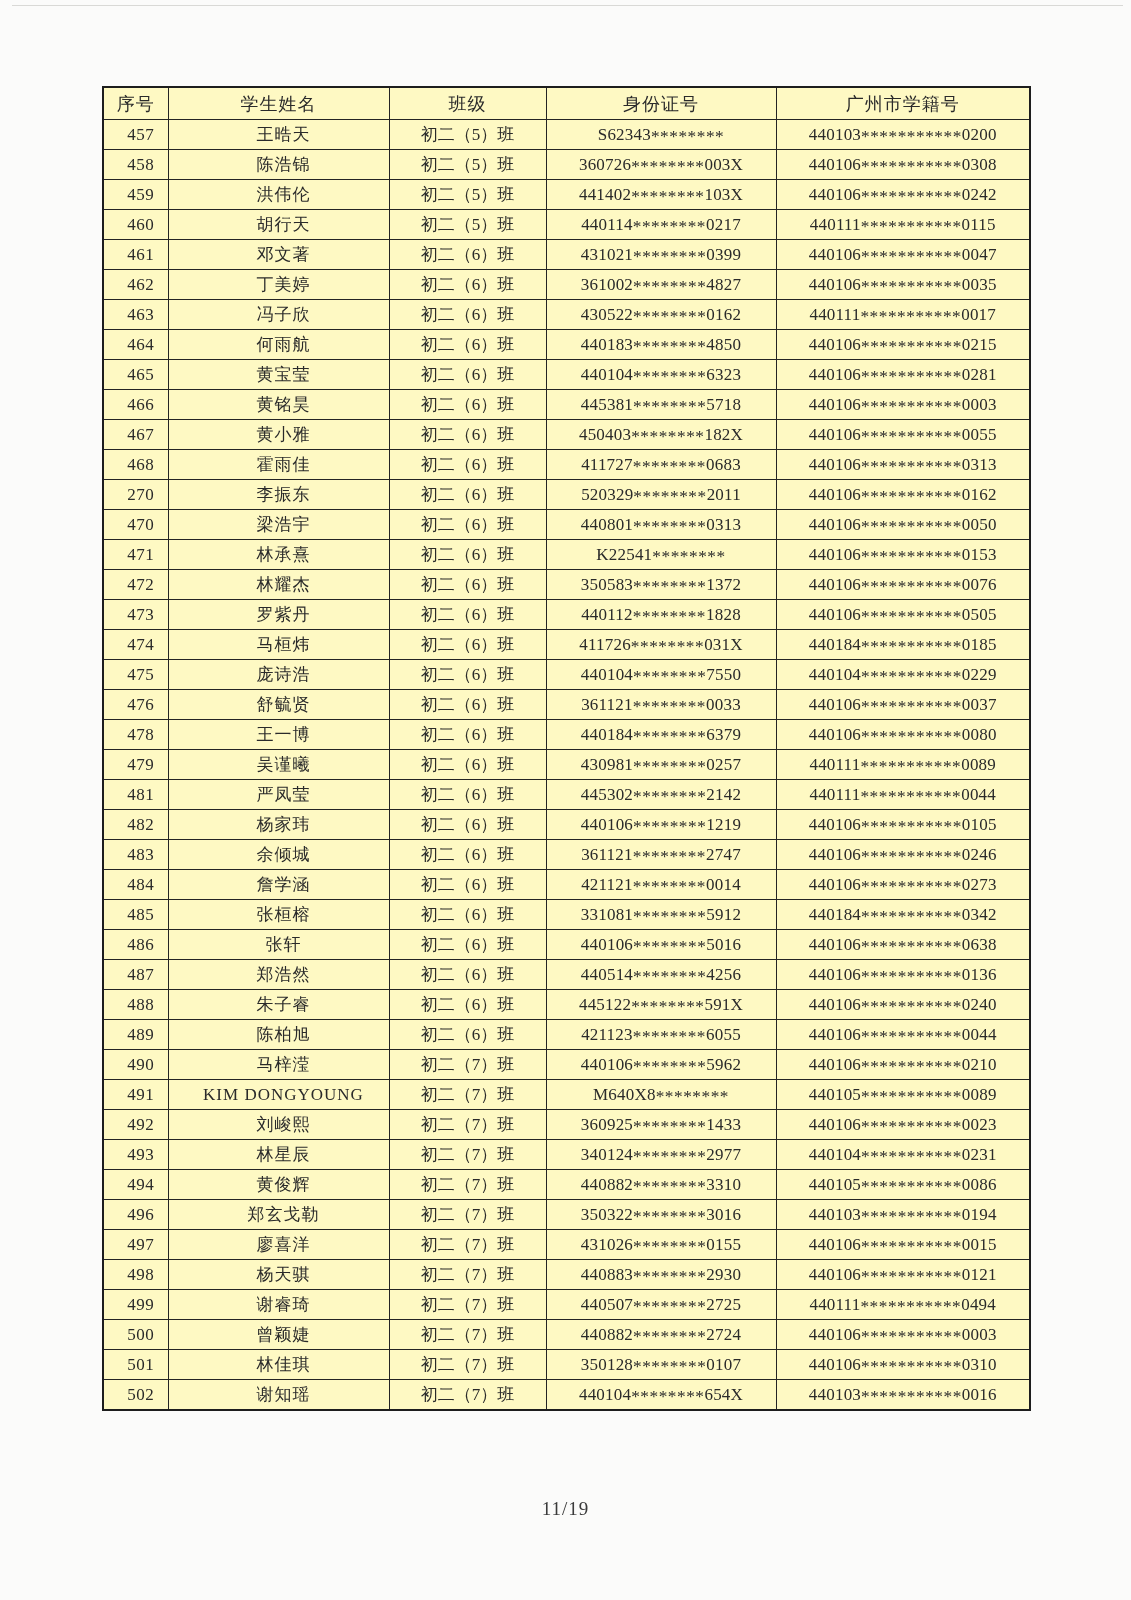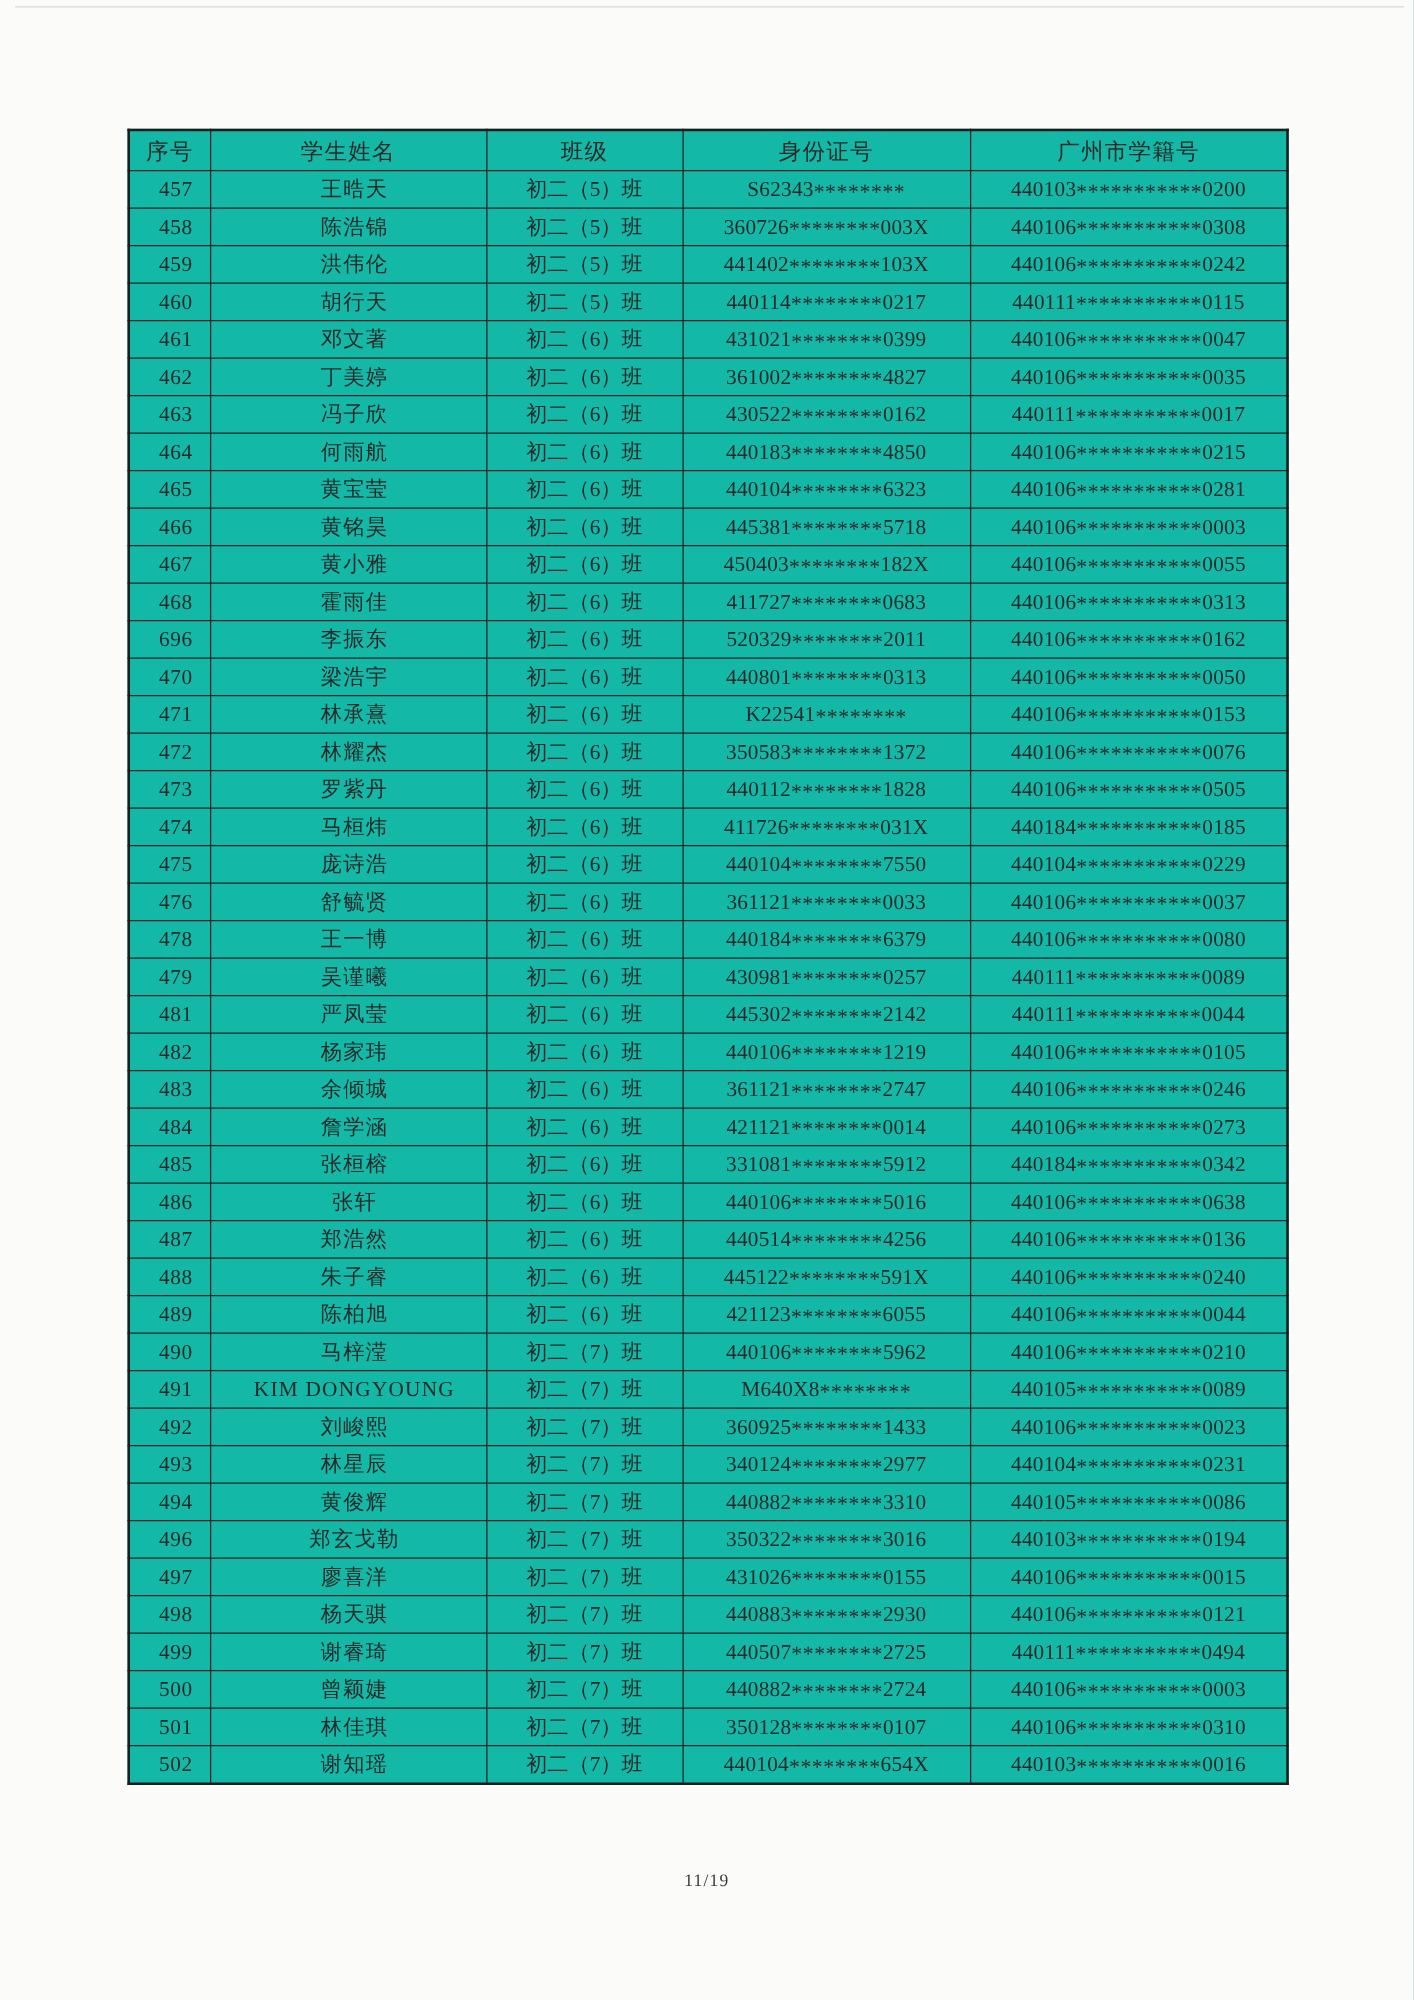--- a/index.html
+++ b/index.html
@@ -9,25 +9,25 @@
     position: relative;
     font-family: "Liberation Serif", "DejaVu Serif", serif;
     color: #2a2a2a;
     overflow: hidden;
   }
   .scan-top-line {
     position: absolute; top: 5px; left: 12px; right: 8px;
     height: 1px; background: #d9d9d6;
   }
   .roster-table {
-    position: absolute; top: 103px; left: 102px;
+    position: absolute; top: 86px; left: 102px;
     width: 927px;
     border-collapse: collapse;
     table-layout: fixed;
-    background: #14b8a6;
+    background: #fef9c3;
   }
   .roster-table th, .roster-table td {
     border: 1px solid #242424;
     text-align: center;
     vertical-align: middle;
     padding: 0 2px;
     font-weight: normal;
     white-space: nowrap;
     overflow: hidden;
   }
@@ -44,21 +44,21 @@
   td.cell-id, td.cell-reg { font-size: 16.5px; letter-spacing: 0.2px; }
   .stars {
     position: relative; top: 0.16em;
     letter-spacing: 0.5px;
     font-size: 1.02em;
   }
   .page-number {
     position: absolute;
     top: 1498px; left: 0; width: 100%;
     text-align: center;
-    font-size: 14px;
+    font-size: 19px;
     color: #3a3a3a;
     letter-spacing: 1px;
   }
 </style>
 </head>
 <body>
 
 <div class="scan-top-line"></div>
 
 <table class="roster-table">
@@ -157,21 +157,21 @@
     <td class="cell-reg">440106<span class="stars">***********</span>0055</td>
   </tr>
       <tr>
     <td class="cell-serial">468</td>
     <td class="cell-name">霍雨佳</td>
     <td class="cell-class">初二（6）班</td>
     <td class="cell-id">411727<span class="stars">********</span>0683</td>
     <td class="cell-reg">440106<span class="stars">***********</span>0313</td>
   </tr>
       <tr>
-    <td class="cell-serial">696</td>
+    <td class="cell-serial">270</td>
     <td class="cell-name">李振东</td>
     <td class="cell-class">初二（6）班</td>
     <td class="cell-id">520329<span class="stars">********</span>2011</td>
     <td class="cell-reg">440106<span class="stars">***********</span>0162</td>
   </tr>
       <tr>
     <td class="cell-serial">470</td>
     <td class="cell-name">梁浩宇</td>
     <td class="cell-class">初二（6）班</td>
     <td class="cell-id">440801<span class="stars">********</span>0313</td>

